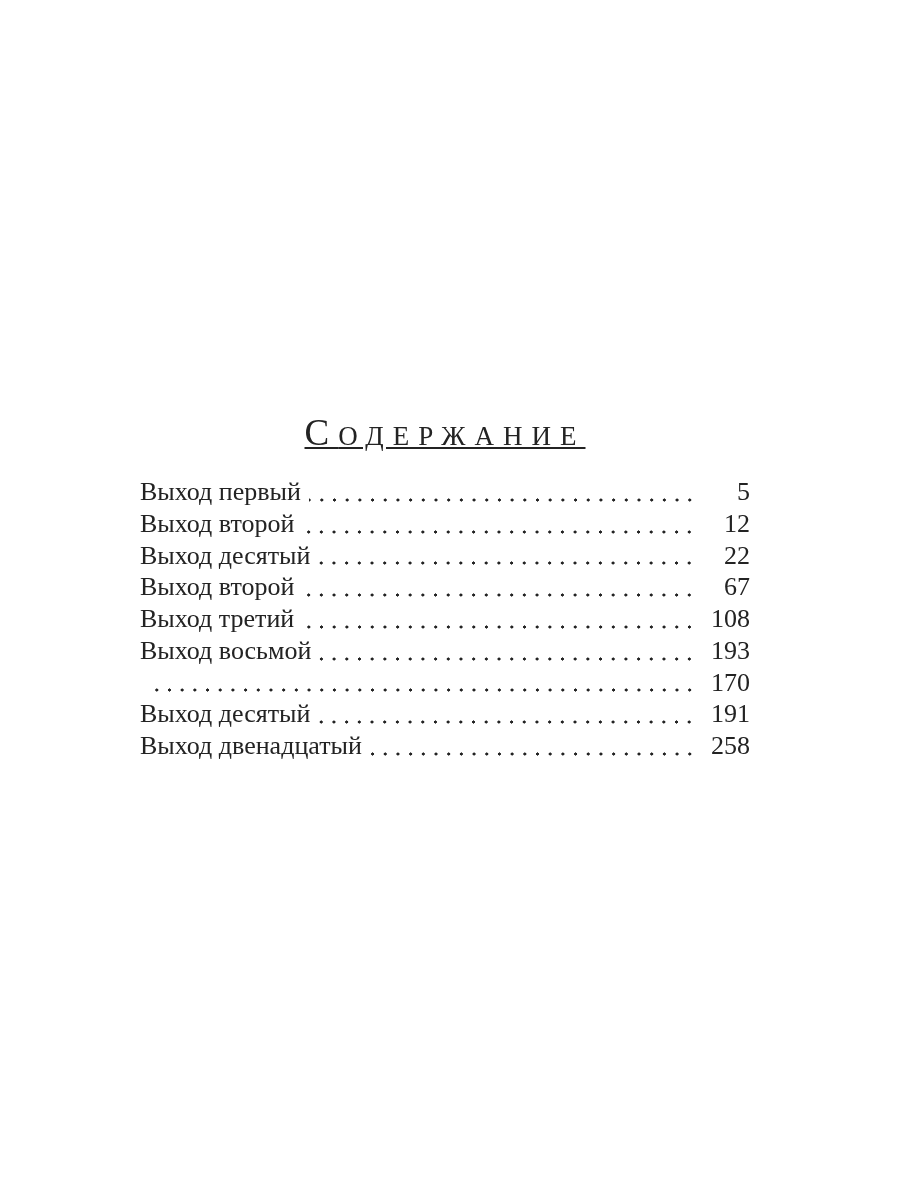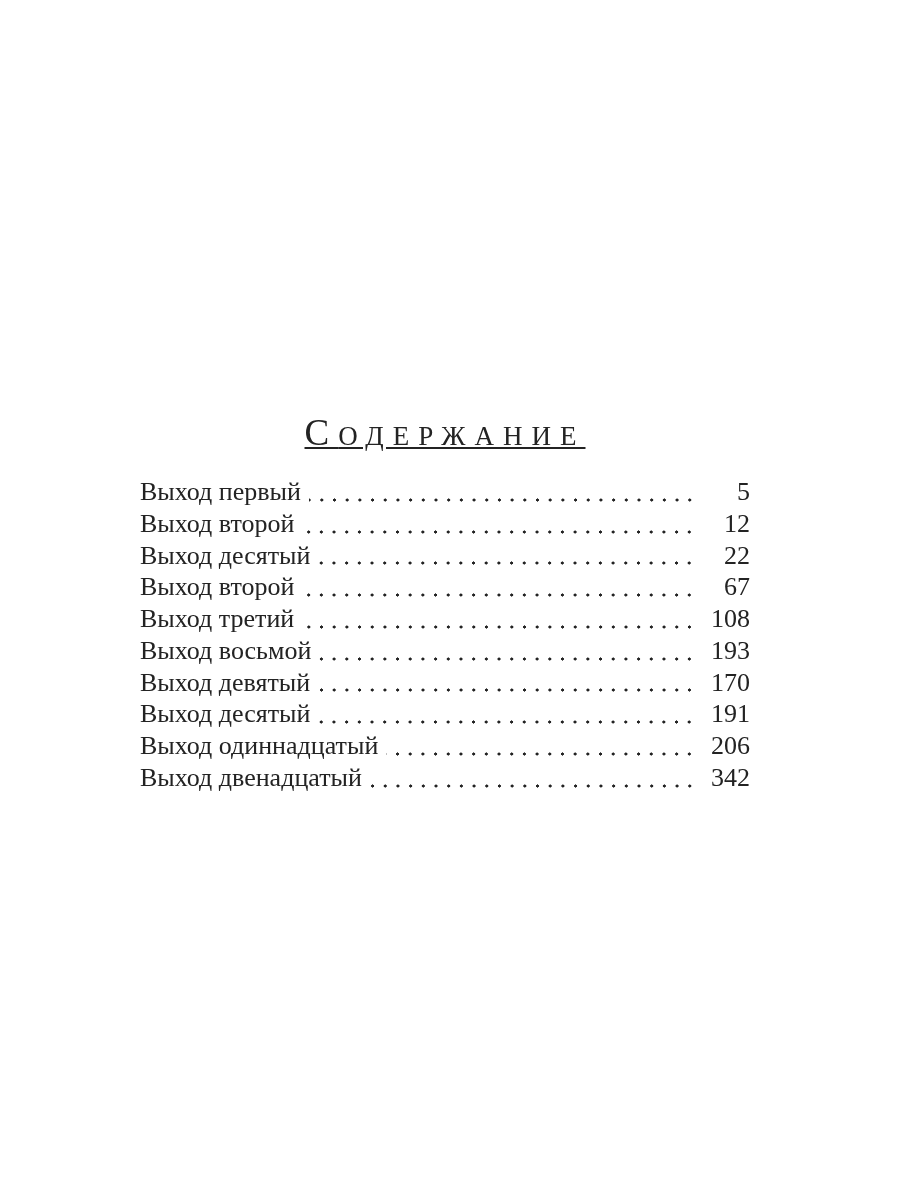--- a/index.html
+++ b/index.html
@@ -108,37 +108,31 @@
     </div>
 
 
     <div class="toc-row">
       <span class="toc-label">Выход восьмой</span>
       <span class="toc-dots"></span>
       <span class="toc-page">193</span>
     </div>
 
     <div class="toc-row">
-      <span class="toc-label">Выход девятый</span>
       <span class="toc-dots"></span>
       <span class="toc-page">170</span>
     </div>
 
     <div class="toc-row">
       <span class="toc-label">Выход десятый</span>
       <span class="toc-dots"></span>
       <span class="toc-page">191</span>
     </div>
 
-    <div class="toc-row">
-      <span class="toc-label">Выход одиннадцатый</span>
-      <span class="toc-dots"></span>
-      <span class="toc-page">206</span>
-    </div>
 
     <div class="toc-row">
       <span class="toc-label">Выход двенадцатый</span>
       <span class="toc-dots"></span>
-      <span class="toc-page">342</span>
+      <span class="toc-page">258</span>
     </div>
 
   </div>
 </div>
 
 </body></html>

